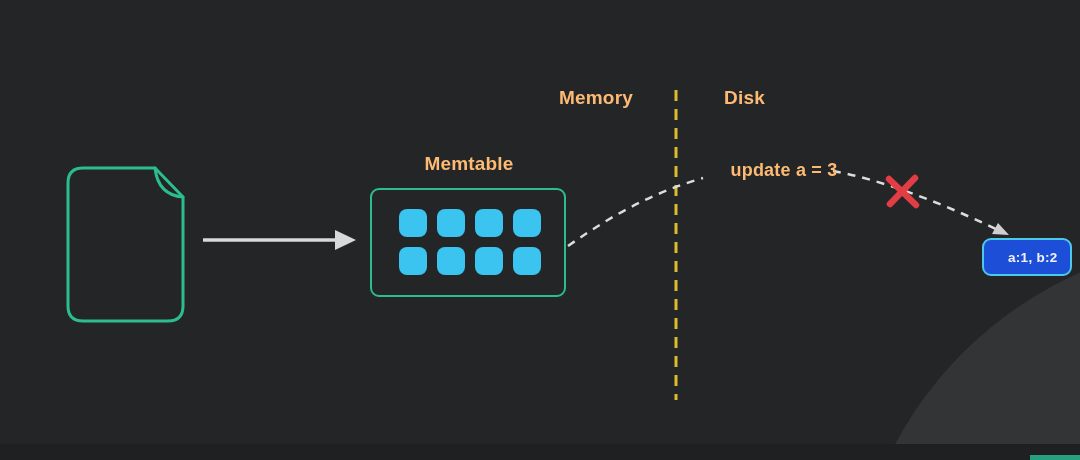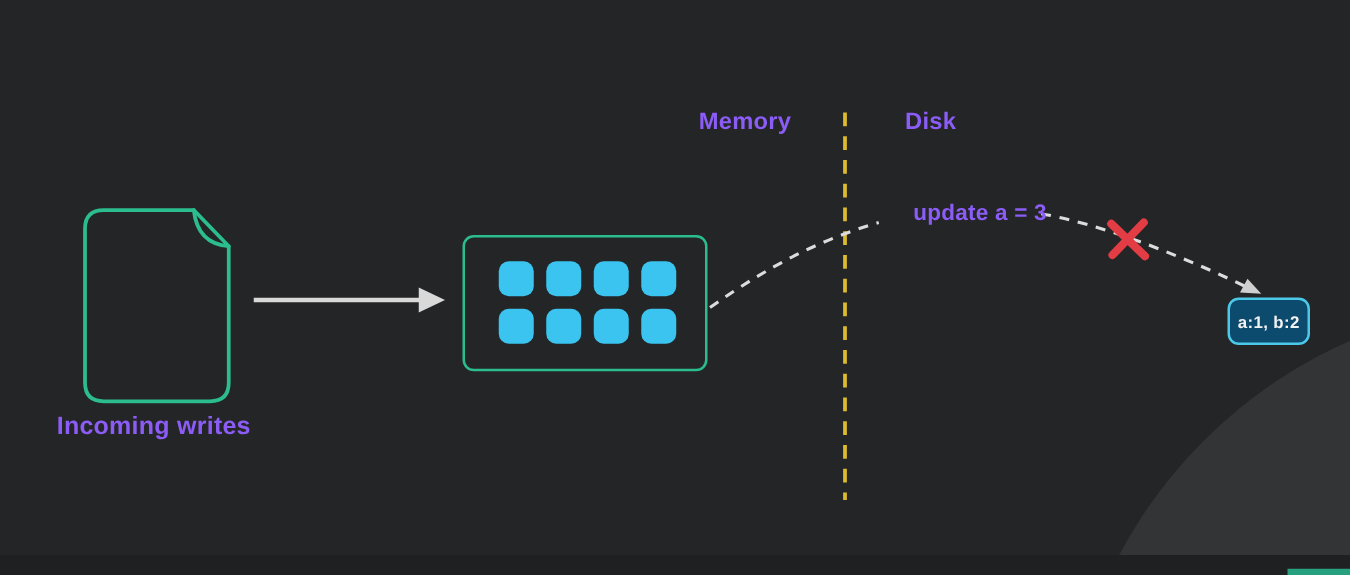--- a/index.html
+++ b/index.html
@@ -5,21 +5,21 @@
   html,body{margin:0;padding:0;background:#111;}
   .canvas{
     position:relative;
     width:1080px;height:460px;
     background:#242526;
     overflow:hidden;
     font-family:"Liberation Sans","DejaVu Sans",sans-serif;
   }
   .lbl{
     position:absolute;
-    color:#8b5cf6;
+    color:#fdba74;
     font-weight:bold;
     text-align:center;
     letter-spacing:.2px;
     white-space:nowrap;
   }
   #corner-circle{
     position:absolute;
     left:850px;top:240px;
     width:770px;height:770px;
     border-radius:50%;
@@ -58,24 +58,24 @@
   }
   #memtable-label{left:394px;top:153px;width:150px;font-size:19px;}
   #memory-label{left:540px;top:87px;width:112px;font-size:19px;}
   #disk-label{left:702px;top:87px;width:85px;font-size:19px;}
   #incoming-writes-label{left:37px;top:330px;width:172px;font-size:20px;}
   #update-annotation{left:719px;top:160px;width:130px;font-size:18px;}
   #sstable-box{
     position:absolute;
     left:982px;top:238px;
     width:62px;height:34px;
-    background:#0c4a6e;
+    background:#1d4ed8;
     border:2.5px solid #4cc8e9;
     border-radius:9px;
-    display:flex;align-items:center;justify-content:center;
+    display:flex;align-items:center;padding-left:24px;
   }
   #sstable-value{
     color:#f2f2f2;font-weight:bold;font-size:13.5px;letter-spacing:.3px;
   }
 </style>
 </head>
 <body>
 
 <div class="canvas">
 
@@ -116,18 +116,18 @@
     <div class="cell"></div>
     <div class="cell"></div>
     <div class="cell"></div>
     <div class="cell"></div>
   </div>
 
   <div id="sstable-box">
     <span id="sstable-value">a:1, b:2</span>
   </div>
 
+  <div class="lbl" id="memtable-label">Memtable</div>
   <div class="lbl" id="memory-label">Memory</div>
   <div class="lbl" id="disk-label">Disk</div>
-  <div class="lbl" id="incoming-writes-label">Incoming writes</div>
   <div class="lbl" id="update-annotation">update a = 3</div>
 
 </div>
 
 </body></html>

